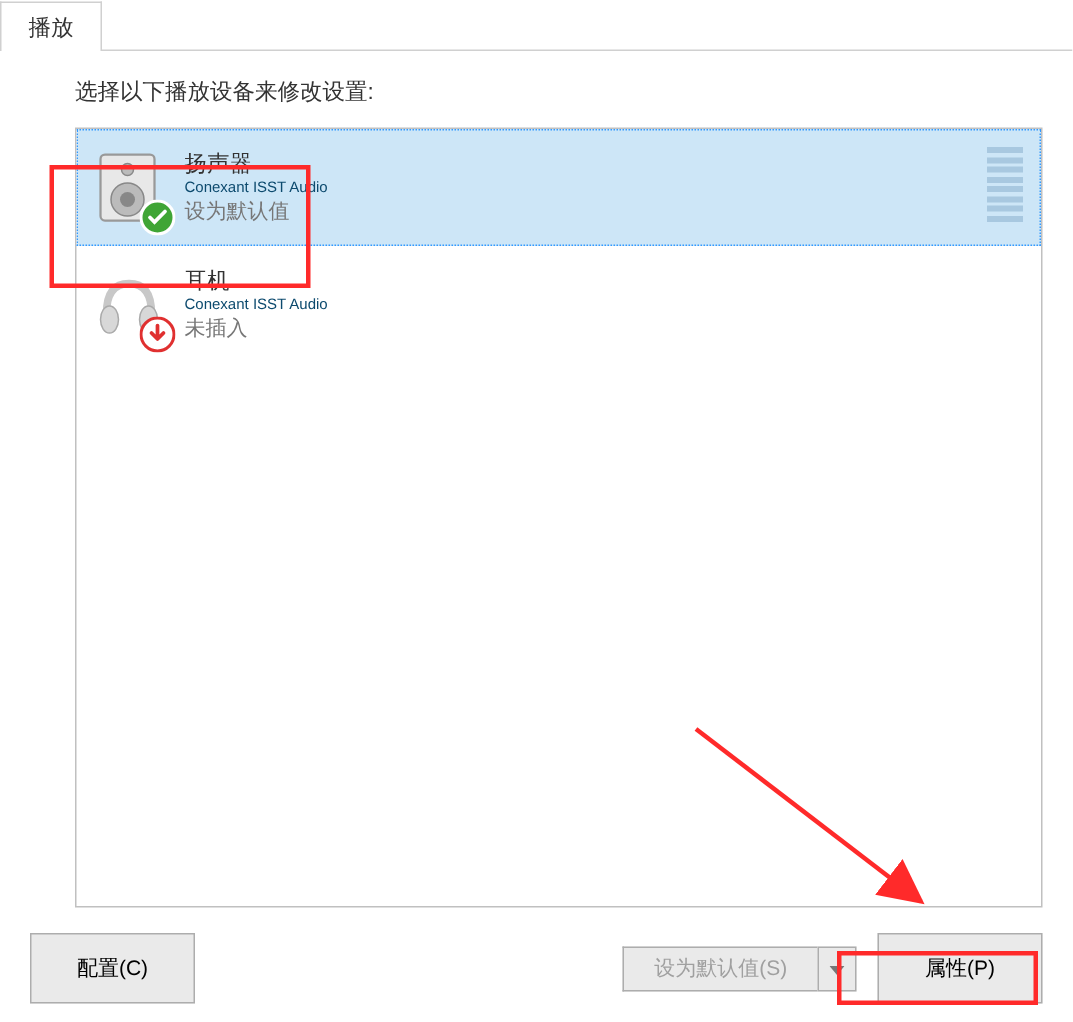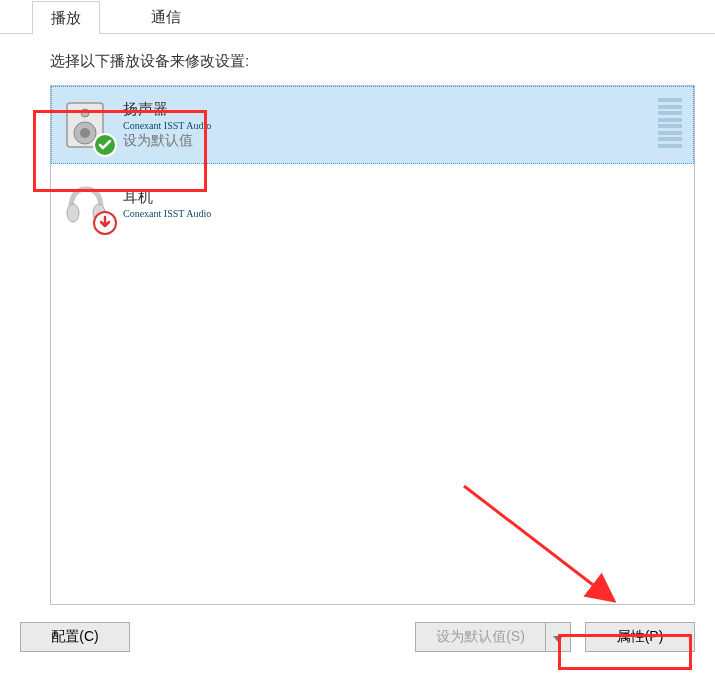--- a/index.html
+++ b/index.html
@@ -19,21 +19,20 @@
     background: #fff;
     height: 34px;
   }
   .tab {
     padding: 7px 18px;
     border: 1px solid transparent;
     border-bottom: none;
     cursor: pointer;
     font-size: 15px;
     color: #333;
-    margin-left: 32px;
   }
   .tab.active {
     border-color: #d0d0d0;
     background: #fff;
     position: relative;
     top: 1px;
   }
   .content {
     padding: 18px 20px 10px 20px;
     height: 580px;
@@ -43,21 +42,20 @@
     font-size: 15px;
     color: #333;
     margin-bottom: 14px;
   }
   .device-list {
     border: 1px solid #c0c0c0;
     height: 520px;
     background: #fff;
     overflow: hidden;
     position: relative;
-    font-family: Liberation Serif, serif;
   }
   .device-item {
     display: flex;
     align-items: center;
     padding: 6px 10px 6px 10px;
     position: relative;
     min-height: 78px;
   }
   .device-item.selected {
     background: #cde6f7;
@@ -124,21 +122,21 @@
     width: 134px; height: 36px;
     pointer-events: none;
     z-index: 50;
   }
   .button-row {
     display: flex;
     padding: 8px 20px 12px 20px;
     align-items: center;
   }
   .btn {
-    height: 30px;
+    height: 47px;
     padding: 0 22px;
     background: #eaeaea;
     border: 1px solid #adadad;
     font-size: 14px;
     font-family: inherit;
     cursor: pointer;
     display: inline-flex;
     align-items: center;
     justify-content: center;
     min-width: 110px;
@@ -183,21 +181,20 @@
     width: 180px; height: 140px;
     pointer-events: none;
     z-index: 49;
   }
 </style>
 </head>
 <body>
 
 <div class="tabs">
   <div class="tab active">播放</div>
-  <div class="tab">通信</div>
 </div>
 
 <div class="content">
   <div class="instruction">选择以下播放设备来修改设置:</div>
 
   <div class="device-list">
 
     <div class="device-item selected">
       <div class="device-icon">
         <svg viewBox="0 0 50 56">
@@ -240,20 +237,21 @@
         <span class="overlay-badge">
           <svg viewBox="0 0 24 24">
             <circle cx="12" cy="12" r="11" fill="#fff" stroke="#e03030" stroke-width="2"></circle>
             <path d="M12 6 v8 M8 11 l4 4 l4 -4" stroke="#e03030" stroke-width="2.5" fill="none" stroke-linecap="round" stroke-linejoin="round"></path>
           </svg>
         </span>
       </div>
       <div class="device-text">
         <div class="device-name">耳机</div>
         <div class="device-driver">Conexant ISST Audio</div>
+        <div class="device-status">未插入</div>
       </div>
     </div>
 
   </div>
 </div>
 
 <div class="button-row">
   <button class="btn">配置(C)</button>
   <div class="spacer"></div>
   <div class="split-btn">

